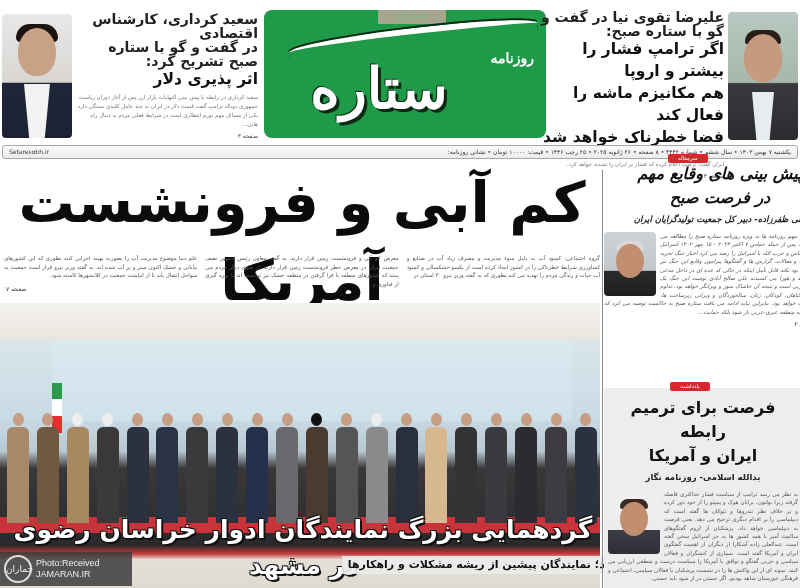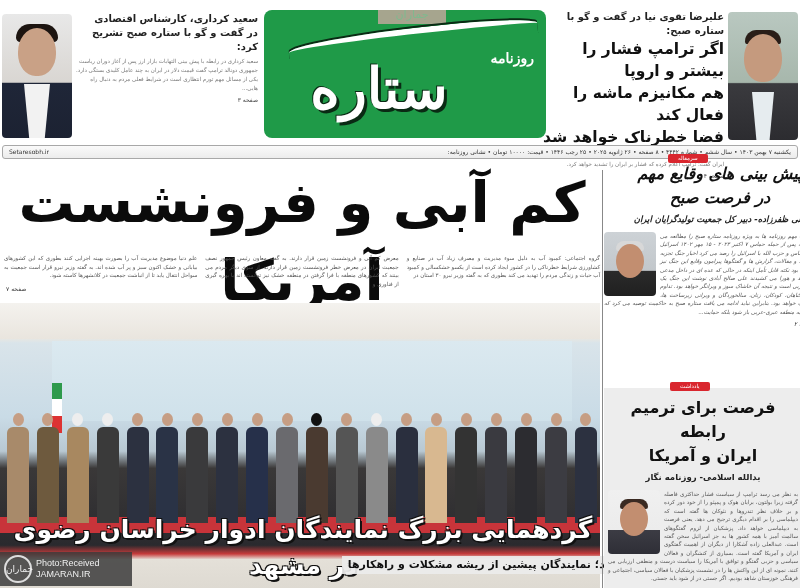--- a/index.html
+++ b/index.html
@@ -18,21 +18,21 @@
 
   .teaser-left .txt { position: absolute; left: 76px; top: 6px; width: 182px; text-align: right; }
   .teaser-right { position: absolute; right: 0; top: 6px; width: 262px; height: 132px; margin-left: 48px; }
   .teaser-right .photo { position: absolute; right: 2px; top: 6px; width: 70px; height: 128px; border-radius: 4px; overflow: hidden;
     background: linear-gradient(180deg, #b9c8c0 0%, #a7b7ac 55%, #3a3a3e 56%, #2c2c30 100%); }
   .teaser-right .photo .face { position: absolute; left: 16px; top: 22px; width: 38px; height: 48px; border-radius: 50% 50% 46% 46%; background: #c59a7e; }
   .teaser-right .photo .hair { position: absolute; left: 17px; top: 18px; width: 36px; height: 14px; border-radius: 18px 18px 4px 4px; background: #2a1e18; }
   .teaser-right .photo .shirt { position: absolute; left: 24px; top: 80px; width: 22px; height: 48px; background: #e6ecef; clip-path: polygon(0 0,100% 0,80% 100%,20% 100%); }
   .teaser-right .txt { position: absolute; right: 76px; top: 4px; width: 186px; text-align: right; }
 
-  .kicker { font-size: 10px; font-weight: bold; color: #222; line-height: 14px; }
+  .kicker { font-size: 14px; font-weight: bold; color: #222; line-height: 14px; }
   .head { font-size: 15.5px; font-weight: bold; color: #111; line-height: 22px; letter-spacing: -0.3px; }
   .body-sm { font-size: 5.5px; color: #777; line-height: 9px; margin-top: 3px; }
   .pageref { font-size: 6px; color: #444; margin-top: 3px; }
 
   
   .logo { position: absolute; left: 264px; top: 10px; width: 282px; height: 128px; background: #1f9a48; border-radius: 8px; overflow: hidden; }
   .logo .watermark { position: absolute; left: 114px; top: -8px; width: 68px; height: 22px; background: rgba(240,170,180,0.65); color: #7fb98f; font-size: 11px; text-align: center; line-height: 26px; }
   .logo .subtitle { position: absolute; right: 12px; top: 40px; font-family: "DejaVu Serif", serif; color: #fff; font-size: 14px; font-weight: bold; }
   .logo .title { position: absolute; left: 10px; top: 36px; width: 210px; height: 84px; font-family: "DejaVu Serif", serif; font-size: 56px; font-weight: bold; color: #ffffff; line-height: 84px; text-align: center;
      text-shadow: 3px 3px 0 #0a2a14, -1px -1px 0 #0a2a14; letter-spacing: -2px; }
@@ -96,20 +96,21 @@
 
   <div class="teaser-left">
     <div class="photo">
       <div class="hair"></div>
       <div class="face"></div>
       <div class="shirt"></div>
     </div>
     <div class="txt">
       <div class="kicker">سعید کرداری، کارشناس اقتصادی</div>
       <div class="kicker">در گفت و گو با ستاره صبح تشریح کرد:</div>
+      <div class="head">اثر پذیری دلار</div>
       <div class="body-sm">سعید کرداری در رابطه با پیش بینی التهابات بازار ارز پس از آغاز دوران ریاست جمهوری دونالد ترامپ گفت قیمت دلار در ایران به چند عامل کلیدی بستگی دارد. یکی از مسائل مهم تورم انتظاری است در شرایط فعلی مردم به دنبال راه هایی...</div>
       <div class="pageref">صفحه ۳</div>
     </div>
   </div>
 
   <div class="logo">
     <div class="watermark">جماران</div>
     <div class="swash"></div>
     <div class="subtitle">روزنامه</div>
     <div class="title">ستاره صبح</div>

